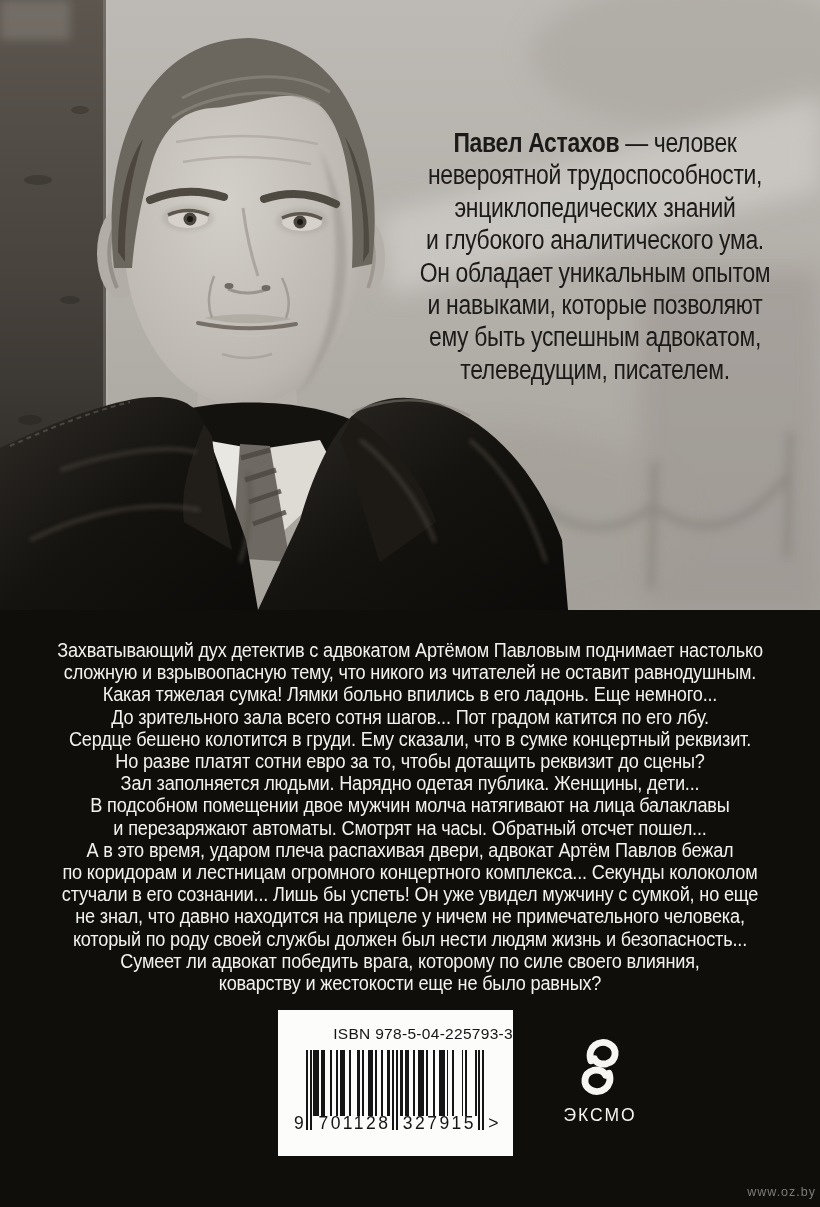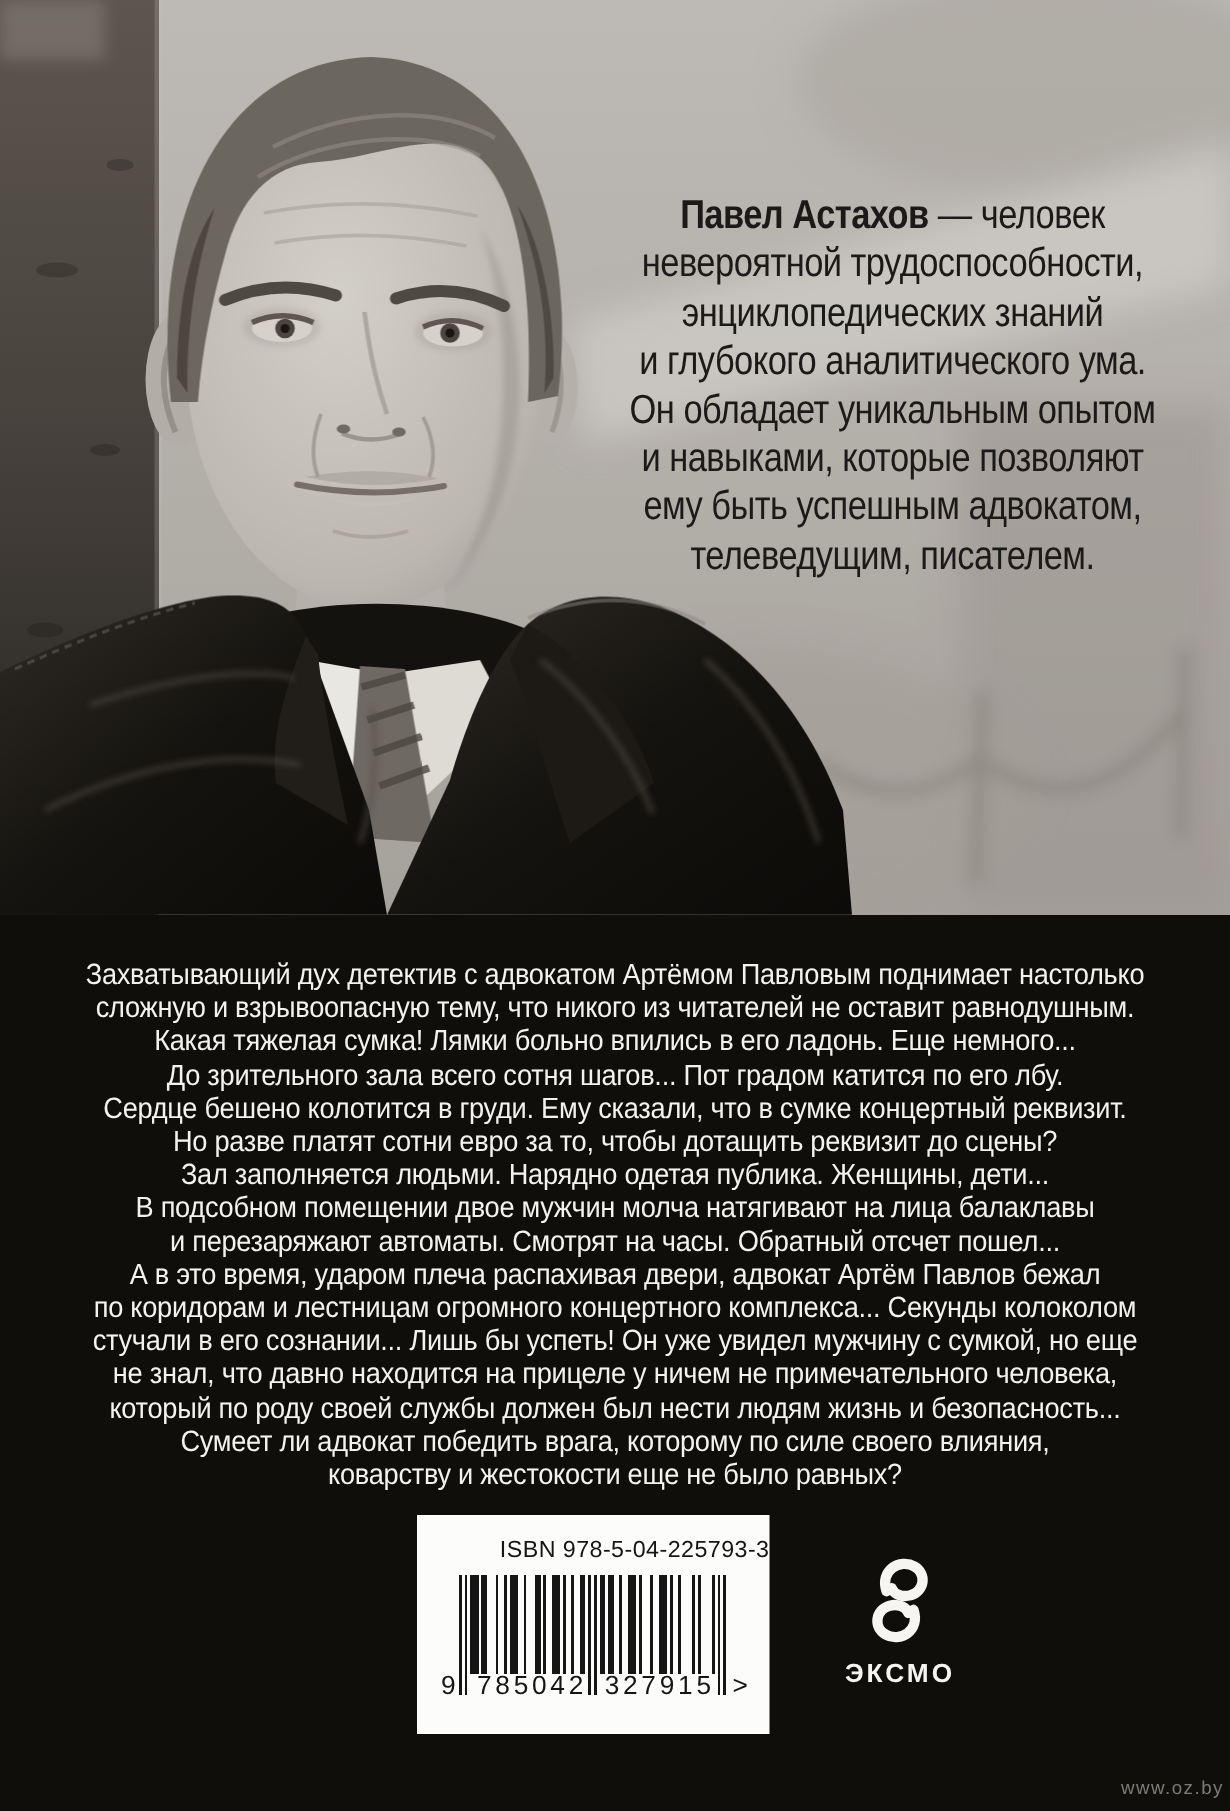--- a/index.html
+++ b/index.html
@@ -26,21 +26,21 @@
   .isbn{position:absolute;left:0;right:0;top:15px;text-align:right;
         font-size:15.5px;letter-spacing:.3px;}
   #barcode-svg{position:absolute;left:28px;top:40px;width:178px;height:80px;}
   .bc-digits{position:absolute;left:16px;right:12px;top:103px;display:flex;
              justify-content:space-between;align-items:flex-start;
              font-size:17.5px;letter-spacing:2.5px;}
   .bc-digits span{background:transparent;}
   
   .publisher{position:absolute;left:552px;top:1036px;width:96px;text-align:center;}
   .eksmo-icon{display:block;margin:0 auto;width:42px;height:62px;}
-  .pub-name{margin-top:7px;color:#f5f4f1;font-size:17.5px;font-weight:700;
+  .pub-name{margin-top:7px;color:#f5f4f1;font-size:17.5px;font-weight:400;
             letter-spacing:2px;}
   
   .watermark{position:absolute;right:4px;bottom:8px;color:#8e8e89;opacity:.85;
              font-size:12.5px;letter-spacing:1px;margin-left:40px;}
 </style>
 </head>
 <body>
 
 <div class="cover">
 
@@ -237,21 +237,21 @@
         <rect x="75" y="0" width="1" height="33" fill="#151515"></rect>
         <rect x="78" y="0" width="1" height="33" fill="#151515"></rect>
         <rect x="83" y="0" width="1" height="33" fill="#151515"></rect>
         <rect x="85" y="0" width="1" height="33" fill="#151515"></rect>
         <rect x="90" y="0" width="1" height="33" fill="#151515"></rect>
         <rect x="92" y="0" width="1" height="40" fill="#151515"></rect>
         <rect x="94" y="0" width="1" height="40" fill="#151515"></rect>
       </svg>
     <div class="bc-digits">
       <span>9</span>
-      <span>785042</span>
+      <span>701128</span>
       <span>327915</span>
       <span>&gt;</span>
     </div>
   </div>
 
   <div class="publisher">
     <svg class="eksmo-icon" viewBox="0 0 60 90" aria-hidden="true">
       <g stroke="#f6f5f2" stroke-width="10" fill="none" stroke-linecap="round">
         <path d="M17,36 C10,16 30,4 44,12 C56,19 54,36 40,40 C32,42 24,39 22,33"></path>
         <path d="M43,54 C50,74 30,86 16,78 C4,71 6,54 20,50 C28,48 36,51 38,57"></path>

